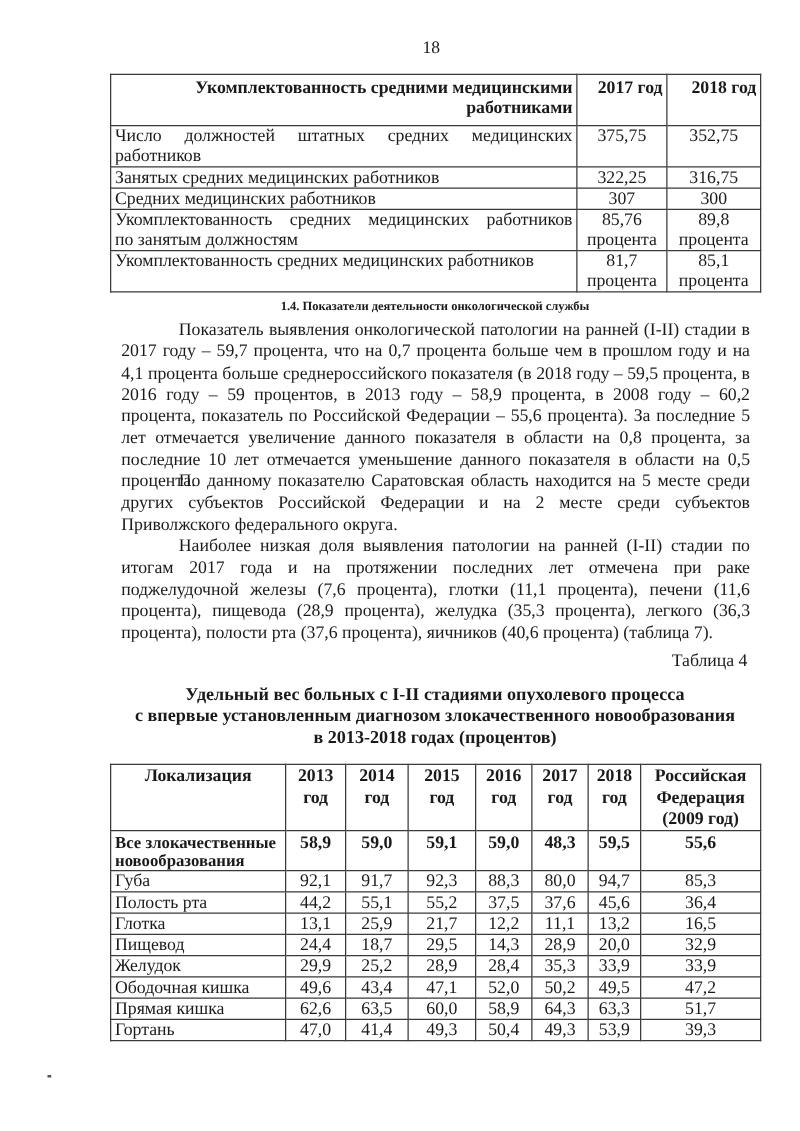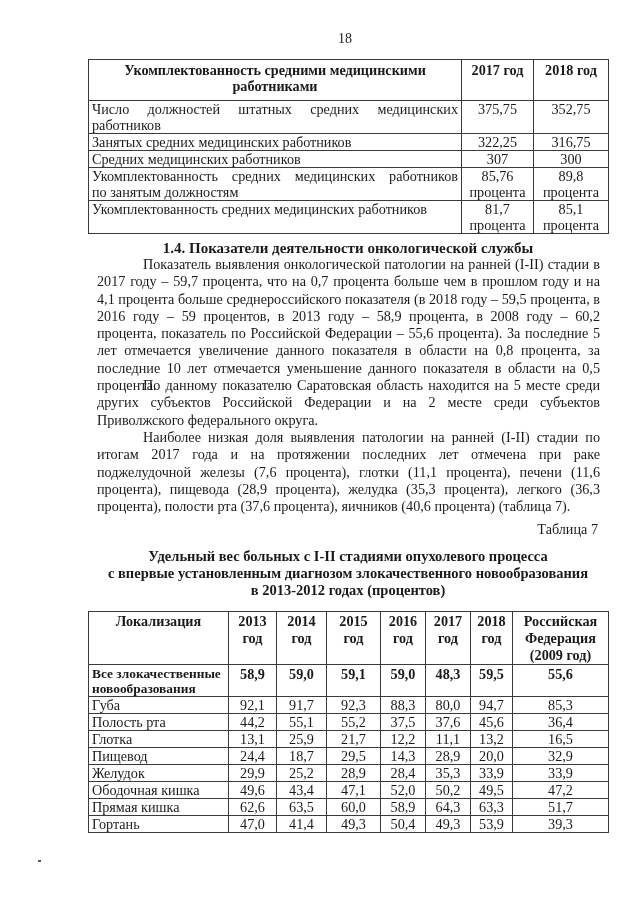--- a/index.html
+++ b/index.html
@@ -12,29 +12,29 @@
   .page-number { left: 0; width: 690px; top: 31px; text-align: center; font-size: 14px; }
 
   table { border-collapse: collapse; position: absolute; table-layout: fixed; }
   td, th { border: 1px solid #3a3a3a; padding: 0 3px; vertical-align: top; font-weight: normal; }
 
   
   #t1 { left: 88px; top: 59px; width: 520px; font-size: 14.2px; line-height: 16px; }
   #t1 col.c0 { width: 373px; }
   #t1 col.c1 { width: 72px; }
   #t1 col.c2 { width: 75px; }
-  #t1 th { font-weight: bold; text-align: center; height: 38px; padding-top: 2px; }
+  #t1 th { font-weight: bold; text-align: right; height: 38px; padding-top: 2px; }
   #t1 td.lbl { text-align: justify; text-align-last: left; }
   #t1 td.val { text-align: center; }
   #t1 tr.r1 td { height: 30px; }
   #t1 tr.r2 td, #t1 tr.r3 td { height: 16px; }
   #t1 tr.r4 td, #t1 tr.r5 td { height: 31px; }
   .jl { display: block; text-align: justify; text-align-last: justify; }
 
-  .section-heading { left: 88px; width: 520px; top: 240px; text-align: center; font-weight: bold; font-size: 15px; }
+  .section-heading { left: 88px; width: 520px; top: 240px; text-align: center; font-weight: bold; font-size: 10px; }
   .para {
     left: 97px; width: 503px; font-size: 14.2px; line-height: 17.3px;
     text-align: justify; text-indent: 46px; margin: 0;
   }
   #p1 { top: 256px; }
   #p2 { top: 377px; }
   #p3 { top: 429px; }
 
   .table-caption { right: 42px; top: 521px; font-size: 14.2px; }
   .table-title { left: 88px; width: 520px; top: 548px; text-align: center; font-weight: bold; font-size: 14.5px; line-height: 17px; }
@@ -110,25 +110,25 @@
     </td>
   </tr>
 </tbody>
   </table>
 
 <div class="abs section-heading">1.4. Показатели деятельности онкологической службы</div>
 <p class="abs para" id="p1">Показатель выявления онкологической патологии на ранней (I-II) стадии в 2017 году – 59,7 процента, что на 0,7 процента больше чем в прошлом году и на 4,1 процента больше среднероссийского показателя (в 2018 году – 59,5 процента, в 2016 году – 59 процентов, в 2013 году – 58,9 процента, в 2008 году – 60,2 процента, показатель по Российской Федерации – 55,6 процента). За последние 5 лет отмечается увеличение данного показателя в области на 0,8 процента, за последние 10 лет отмечается уменьшение данного показателя в области на 0,5 процента.</p>
 <p class="abs para" id="p2">По данному показателю Саратовская область находится на 5 месте среди других субъектов Российской Федерации и на 2 месте среди субъектов Приволжского федерального округа.</p>
 <p class="abs para" id="p3">Наиболее низкая доля выявления патологии на ранней (I-II) стадии по итогам 2017 года и на протяжении последних лет отмечена при раке поджелудочной железы (7,6 процента), глотки (11,1 процента), печени (11,6 процента), пищевода (28,9 процента), желудка (35,3 процента), легкого (36,3 процента), полости рта (37,6 процента), яичников (40,6 процента) (таблица 7).</p>
 
-<div class="abs table-caption">Таблица 7</div>
+<div class="abs table-caption">Таблица 4</div>
 <div class="abs table-title">
   <div>Удельный вес больных с I-II стадиями опухолевого процесса</div>
   <div>с впервые установленным диагнозом злокачественного новообразования</div>
-  <div>в 2013-2012 годах (процентов)</div>
+  <div>в 2013-2018 годах (процентов)</div>
 </div>
 
 <table id="t7">
   <colgroup>
     <col style="width:140px">
       <col style="width:48px">
       <col style="width:50px">
       <col style="width:54px">
     <col style="width:45px">
       <col style="width:45px">

